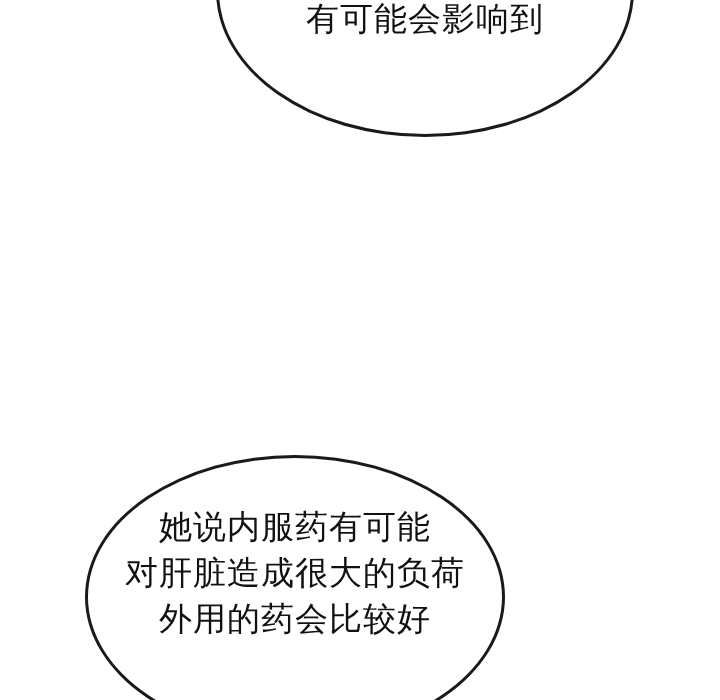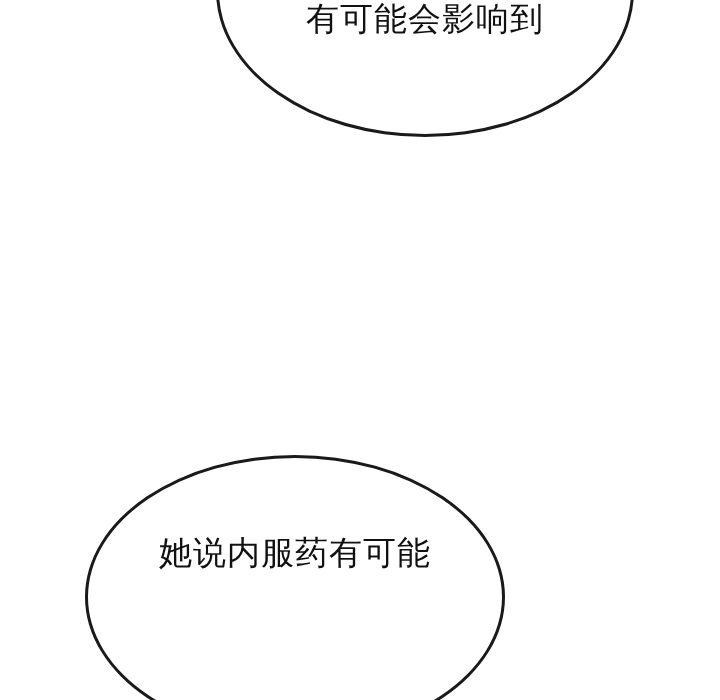--- a/index.html
+++ b/index.html
@@ -46,28 +46,30 @@
     }
     #text-top {
       left: 216px;
       width: 418px;
       top: -4px;
       line-height: 45px;
     }
     #text-bottom {
       left: 85px;
       width: 420px;
-      top: 530px;
+      top: 504px;
       line-height: 46px;
     }
   </style>
 </head>
 <body>
 
 <div class="bubble" id="bubble-top"></div>
 <div class="text-block" id="text-top">
   <span class="text-line">有可能会影响到</span>
 </div>
 
 <div class="bubble" id="bubble-bottom"></div>
 <div class="text-block" id="text-bottom">
   <span class="text-line">她说内服药有可能</span>
+  <span class="text-line">对肝脏造成很大的负荷</span>
+  <span class="text-line">外用的药会比较好</span>
 </div>
 
 </body></html>

